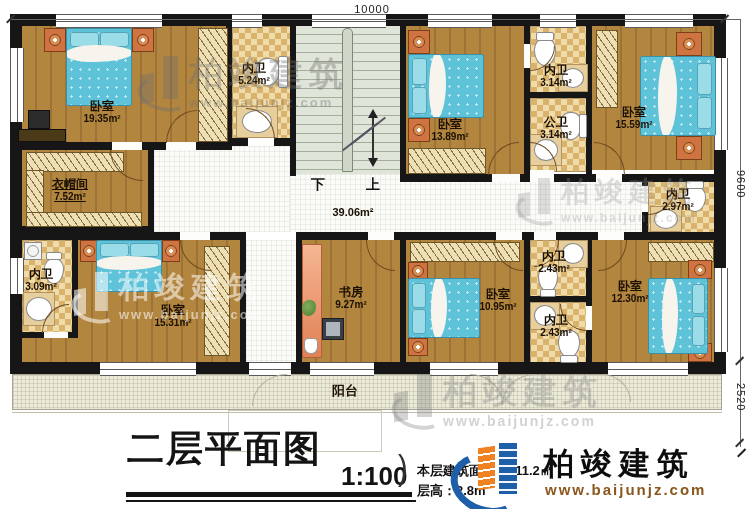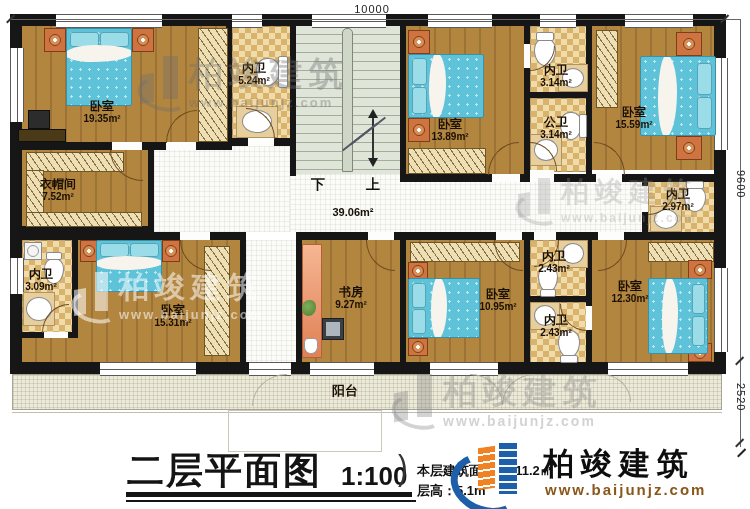--- a/index.html
+++ b/index.html
@@ -65,21 +65,21 @@
   .deskst{position:absolute;background:linear-gradient(180deg,#f6b693,#e08055);border:1px solid #b5603a;}
   .stlabel{position:absolute;font-size:14px;font-weight:700;color:#111;}
   .wm{position:absolute;display:flex;align-items:flex-start;pointer-events:none;}
   .wmic{position:relative;margin-right:9px;flex:none;}
   .wmic i{position:absolute;display:block;}
   .wmic .s1{left:0;bottom:5px;width:34%;height:55%;background:currentColor;transform:skewY(-10deg);}
   .wmic .s2{right:6%;top:0;width:36%;height:82%;background:currentColor;}
   .wmic .s3{left:-8%;bottom:-3px;width:112%;height:48%;border:4px solid currentColor;border-top-color:transparent;border-right-color:transparent;border-radius:50%;transform:rotate(14deg);}
   .wm-name{font-weight:800;letter-spacing:6px;line-height:1;}
   .wm-url{font-weight:700;letter-spacing:2px;margin-top:5px;}
-  .tb-title{position:absolute;left:127px;top:446px;font-size:37px;font-weight:600;color:#141414;letter-spacing:2px;}
+  .tb-title{position:absolute;left:127px;top:424px;font-size:37px;font-weight:600;color:#141414;letter-spacing:2px;}
   .tb-scale{position:absolute;left:341px;top:461px;font-size:26px;font-weight:600;color:#141414;}
   .tb-paren{position:absolute;left:398px;top:452px;font-size:29px;color:#333;transform:scaleY(1.2);}
   .tb-line1{position:absolute;left:126px;top:492px;width:286px;height:5px;background:#141414;}
   .tb-line2{position:absolute;left:126px;top:500px;width:290px;height:2px;background:#141414;}
   .tb-info{position:absolute;left:417px;font-size:13px;font-weight:600;color:#111;white-space:nowrap;}
   .logo-ic{position:absolute;left:449px;top:441px;width:88px;height:66px;}
   .lg-sw{position:absolute;left:1px;top:13px;width:62px;height:46px;border:7px solid transparent;
          border-bottom-color:var(--brand-blue);border-left-color:var(--brand-blue);border-radius:50%;transform:rotate(18deg);}
   .lg-or{position:absolute;left:29px;top:6px;width:17px;height:42px;background:var(--brand-orange);transform:skewY(-8deg);
          background-image:repeating-linear-gradient(180deg,transparent 0 6px,#fff 6px 8px);}
@@ -301,21 +301,21 @@
 <div class="arc garc-tr" style="left:602px;top:374px;width:28px;height:27px;"></div>
 <div class="ghost" style="left:228px;top:410px;width:152px;height:40px;"></div>
 
 <div class="rlabel" style="left:72px;top:100px;width:60px;"><span>卧室</span><span class="ar">19.35m²</span></div>
 <div class="rlabel" style="left:226px;top:62px;width:56px;"><span>内卫</span><span class="ar">5.24m²</span></div>
 <div class="rlabel" style="left:418px;top:118px;width:64px;"><span>卧室</span><span class="ar">13.89m²</span></div>
 <div class="rlabel" style="left:528px;top:64px;width:56px;"><span>内卫</span><span class="ar">3.14m²</span></div>
 <div class="rlabel" style="left:528px;top:116px;width:56px;"><span>公卫</span><span class="ar">3.14m²</span></div>
 <div class="rlabel" style="left:602px;top:106px;width:64px;"><span>卧室</span><span class="ar">15.59m²</span></div>
 <div class="rlabel" style="left:648px;top:188px;width:60px;"><span>内卫</span><span class="ar">2.97m²</span></div>
-<div class="rlabel" style="left:22px;top:178px;width:72px;"><span>衣帽间</span><span class="ar">7.52m²</span></div>
+<div class="rlabel" style="left:34px;top:178px;width:72px;text-decoration:underline;"><span>衣帽间</span><span class="ar">7.52m²</span></div>
 <div class="rlabel" style="left:12px;top:268px;width:58px;"><span>内卫</span><span class="ar">3.09m²</span></div>
 <div class="rlabel" style="left:140px;top:304px;width:66px;"><span>卧室</span><span class="ar">15.31m²</span></div>
 <div class="rlabel" style="left:320px;top:286px;width:62px;"><span>书房</span><span class="ar">9.27m²</span></div>
 <div class="rlabel" style="left:466px;top:288px;width:64px;"><span>卧室</span><span class="ar">10.95m²</span></div>
 <div class="rlabel" style="left:526px;top:250px;width:56px;"><span>内卫</span><span class="ar">2.43m²</span></div>
 <div class="rlabel" style="left:528px;top:314px;width:56px;"><span>内卫</span><span class="ar">2.43m²</span></div>
 <div class="rlabel" style="left:598px;top:280px;width:64px;"><span>卧室</span><span class="ar">12.30m²</span></div>
 <div class="rlabel" style="left:318px;top:206px;width:70px;font-size:11px;">39.06m²</div>
 <div class="stlabel" style="left:311px;top:176px;">下</div>
 <div class="stlabel" style="left:366px;top:176px;">上</div>
@@ -375,21 +375,21 @@
       <span class="wm-url" style="font-size:14px;display:block;">www.baijunjz.com</span>
     </span>
 </div>
 
 <div class="tb-title">二层平面图</div>
 <div class="tb-scale">1:100</div>
 <div class="tb-paren">)</div>
 <div class="tb-line1"></div>
 <div class="tb-line2"></div>
 <div class="tb-info" style="top:462px;"><span>本层建筑面积：</span><span>211.2㎡</span></div>
-<div class="tb-info" style="top:482px;"><span>层高：</span><span>5.1m</span></div>
+<div class="tb-info" style="top:482px;"><span>层高：</span><span>2.8m</span></div>
 
 <div class="logo-ic">
   <span class="lg-sw"></span>
   <span class="lg-or"></span>
   <span class="lg-bl"></span>
 </div>
 <div class="brand-name">柏竣建筑</div>
 <div class="brand-url">www.baijunjz.com</div>
 <div class="tick" style="left:736px;top:452px;background:#222;"></div>
 

